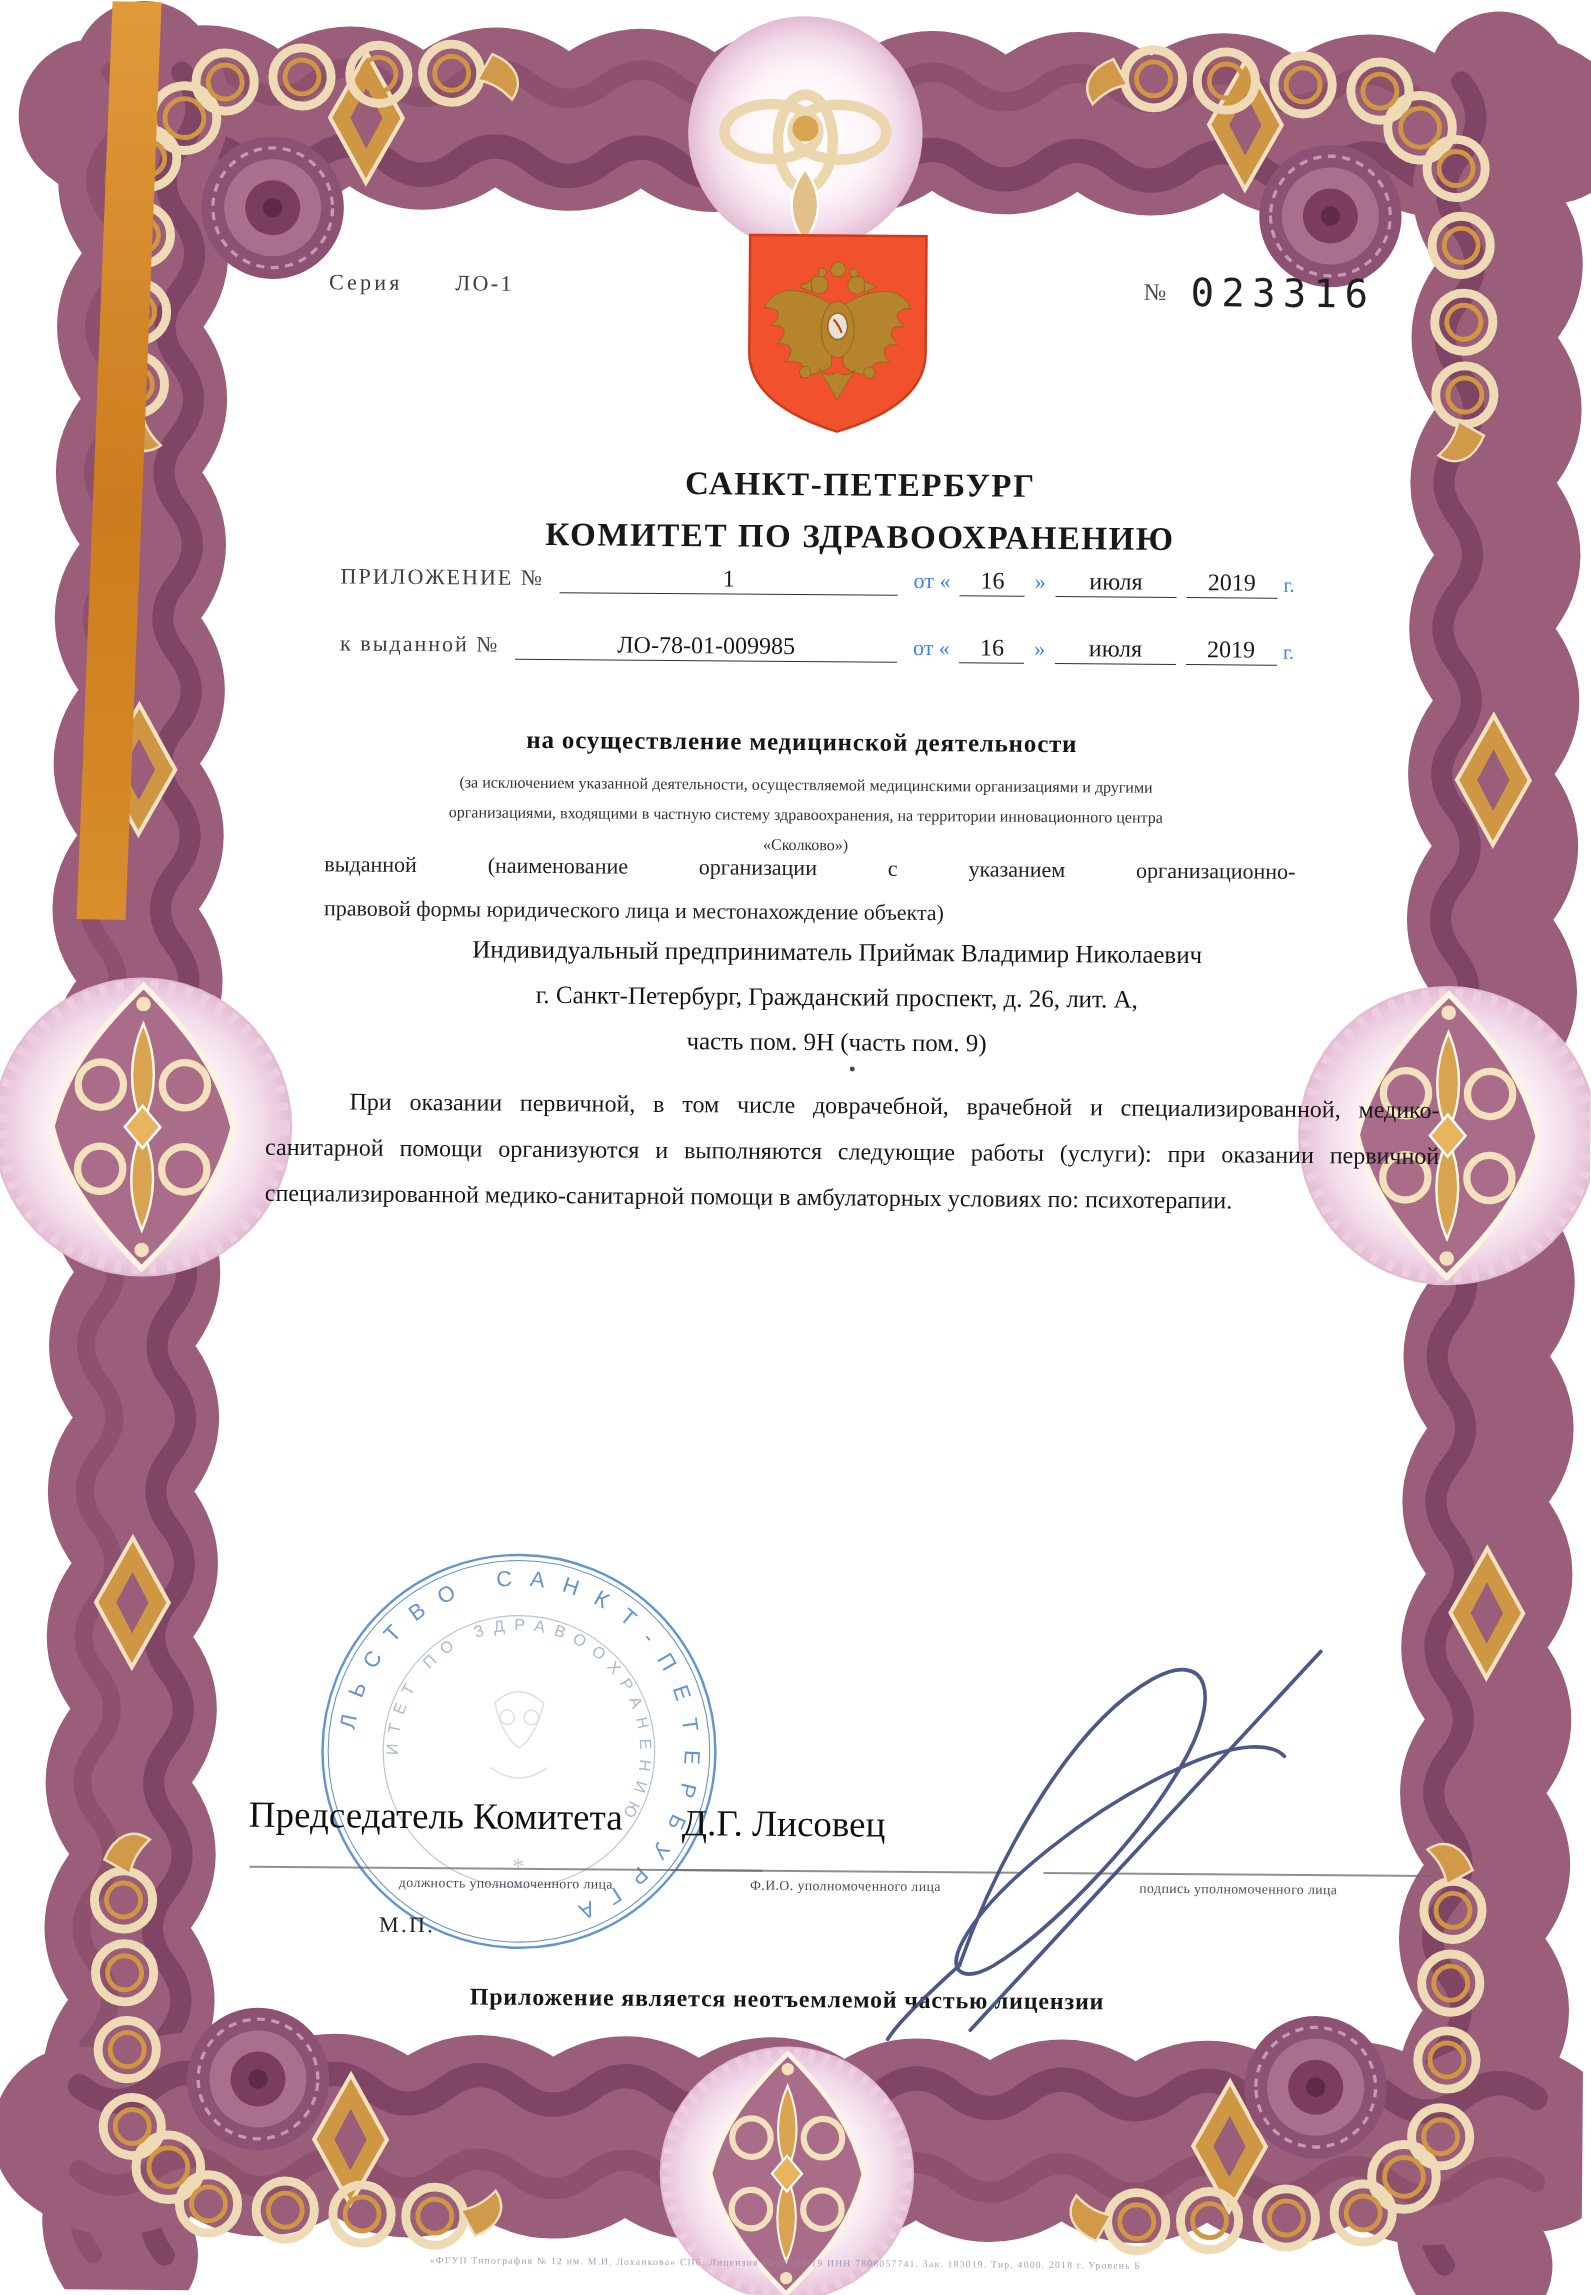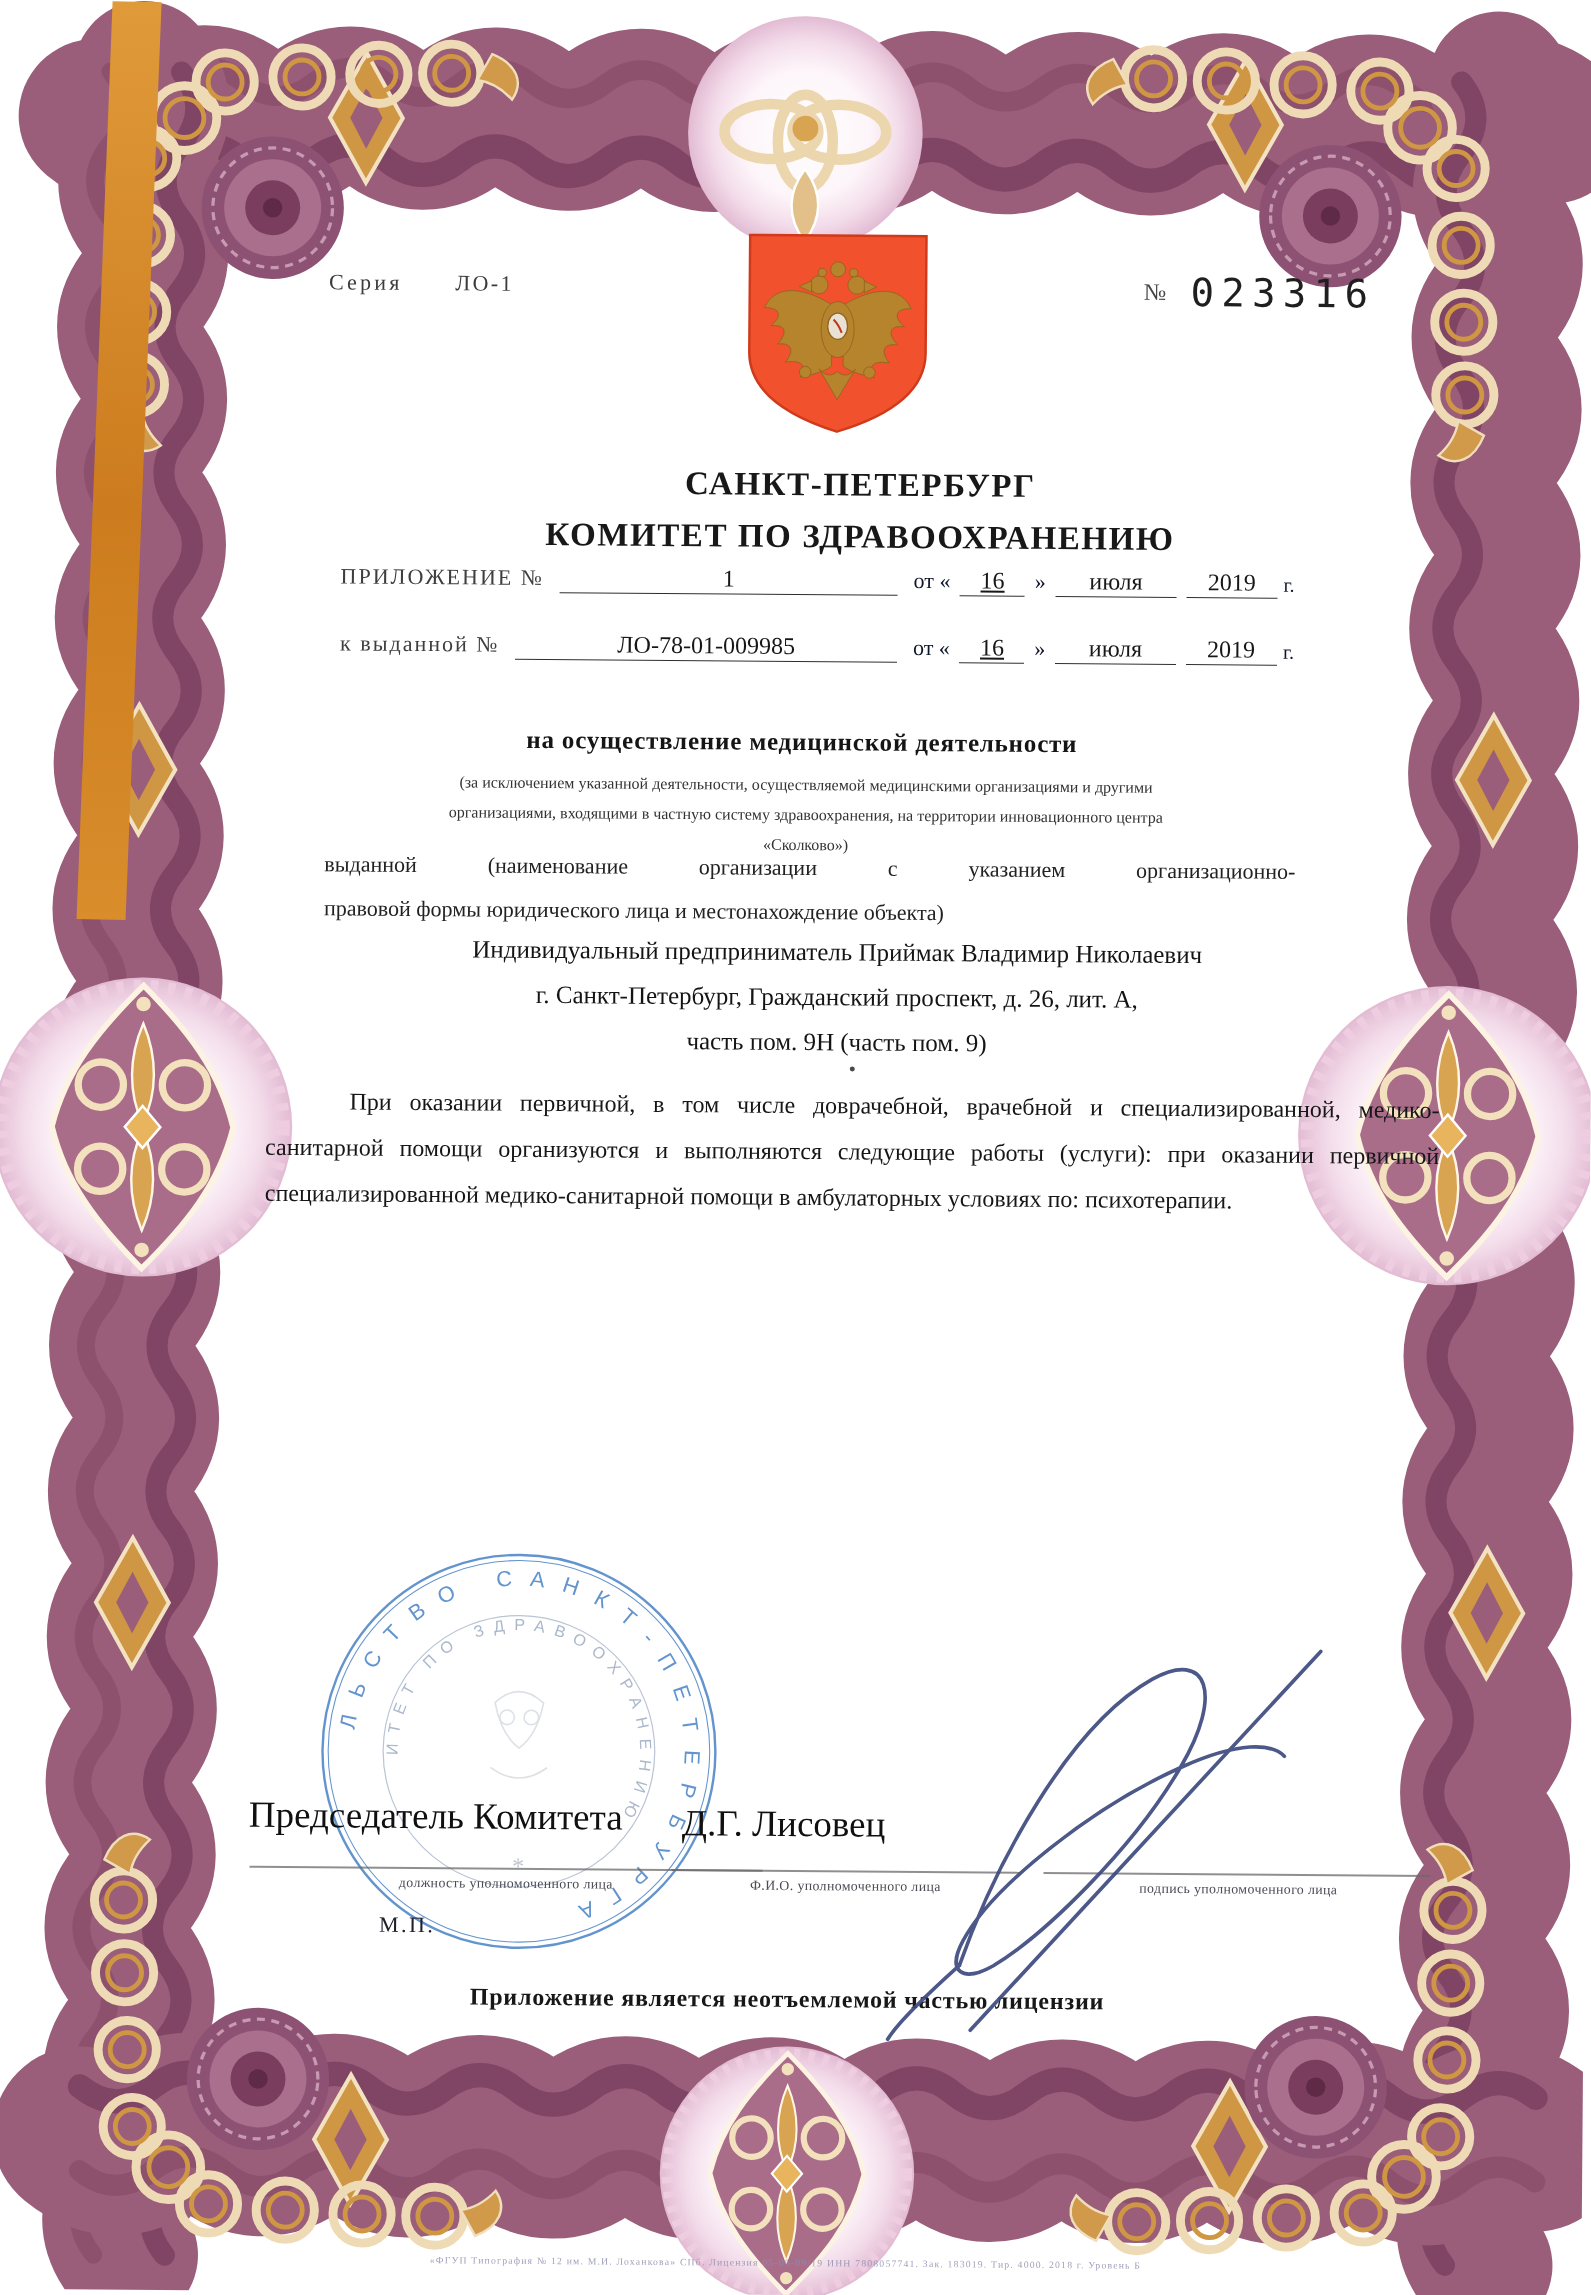--- a/index.html
+++ b/index.html
@@ -11,24 +11,24 @@
   .serial{left:324px;top:273px;font-size:22px;letter-spacing:3.2px;color:#3c3c3c;}
   .serial .val{margin-left:44px;letter-spacing:2.4px;margin-top:42px;}
   .docnum{left:1139px;top:267px;color:#2a2a2a;}
   .docnum .no{font-size:23.5px;color:#444;margin-right:21px;vertical-align:6.5px;}
   .docnum .num{font-family:"DejaVu Sans Mono",monospace;font-size:39px;letter-spacing:7.3px;color:#1f1f1f;}
   .title{left:291px;top:458px;width:1132px;text-align:center;font-weight:bold;font-size:33px;letter-spacing:1.6px;color:#181818;line-height:52px;}
   .frow{position:absolute;left:338px;width:954px;display:flex;align-items:flex-end;gap:9.7px;font-size:22px;color:#3e3e3e;z-index:10;}
   .frow .flabel{letter-spacing:2px;white-space:nowrap;padding-bottom:1.6px;}
   .frow .fcell{border-bottom:1.6px solid #2f2f2f;text-align:center;font-size:24px;color:#171717;padding-bottom:0.8px;}
   .frow .vcell{flex:1;margin:0 6.5px;}
-  .frow .dcell{width:65px;text-decoration:underline;}
+  .frow .dcell{width:65px;}
   .frow .mcell{width:121px;}
   .frow .ycell{width:91px;}
-  .frow .ftext{white-space:nowrap;padding-bottom:1.6px;color:#0f172a;}
+  .frow .ftext{white-space:nowrap;padding-bottom:1.6px;color:#3b82f6;}
   .frow .gsuf{margin-left:-3.2px;font-size:20px;}
   .act-title{left:291px;top:728px;width:1019px;text-align:center;font-weight:bold;font-size:25px;letter-spacing:0.8px;color:#151515;}
   .act-note{left:267px;top:770px;width:1076px;text-align:center;font-size:16px;line-height:30px;color:#333333;}
   .issued{left:324px;top:846px;width:971px;font-size:22px;line-height:44px;color:#222;}
   .issued .l1{display:block;text-align:justify;text-align-last:justify;}
   .issued .l2{display:block;}
   .licensee{left:259px;top:929px;width:1157px;text-align:center;font-size:25px;line-height:45px;color:#141414;}
   .ink-dot{left:851px;top:1066px;width:4.9px;height:4.9px;border-radius:50%;background:#4a4a4a;}
   .services{left:267px;top:1082px;width:1174px;font-size:24px;line-height:46px;text-align:justify;text-indent:84px;color:#161616;}
   .sig-name{font-size:37px;color:#101010;white-space:nowrap;z-index:12;}

